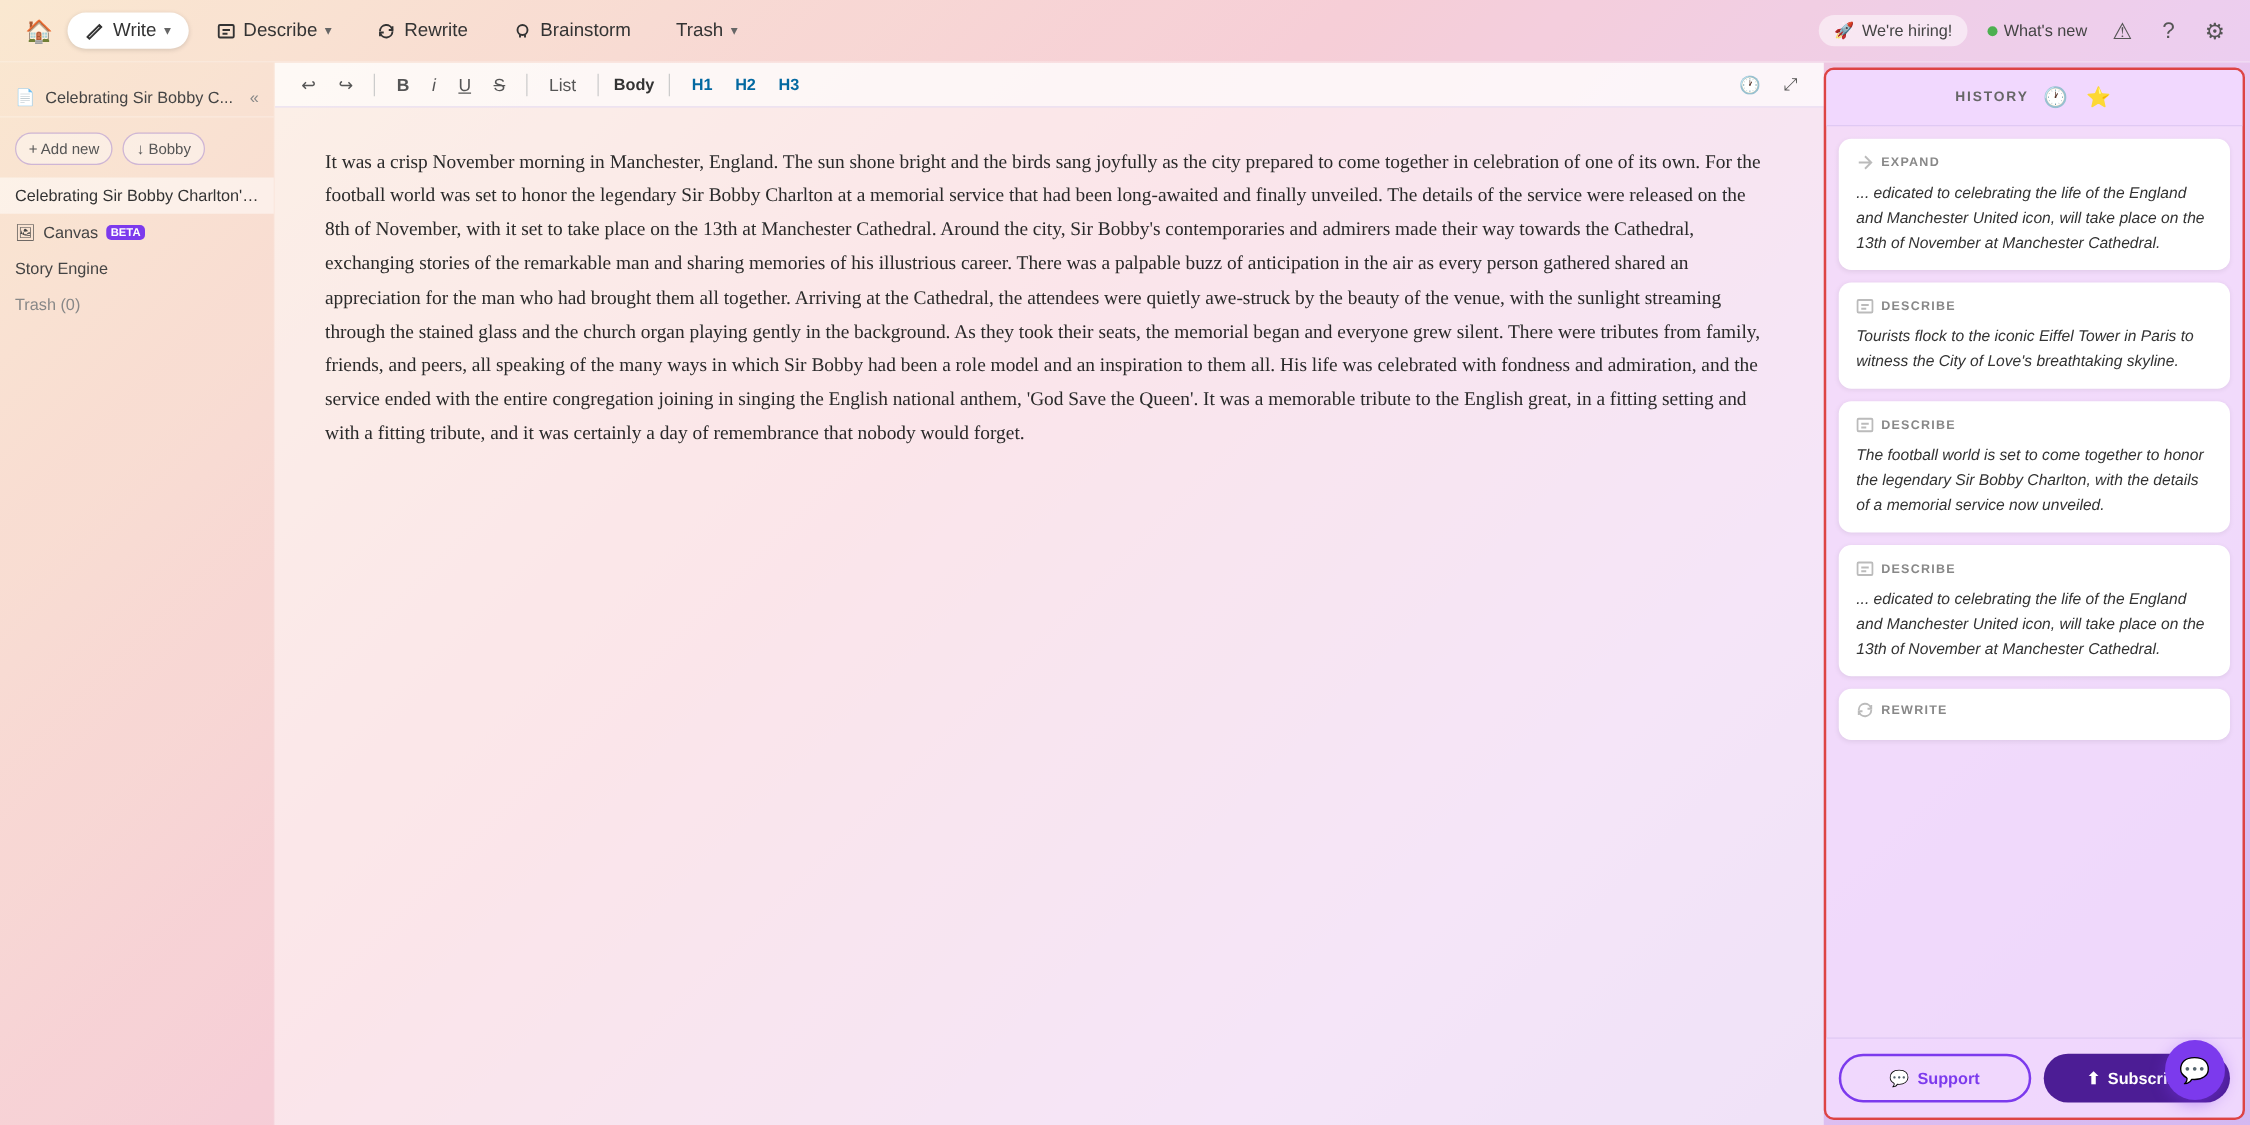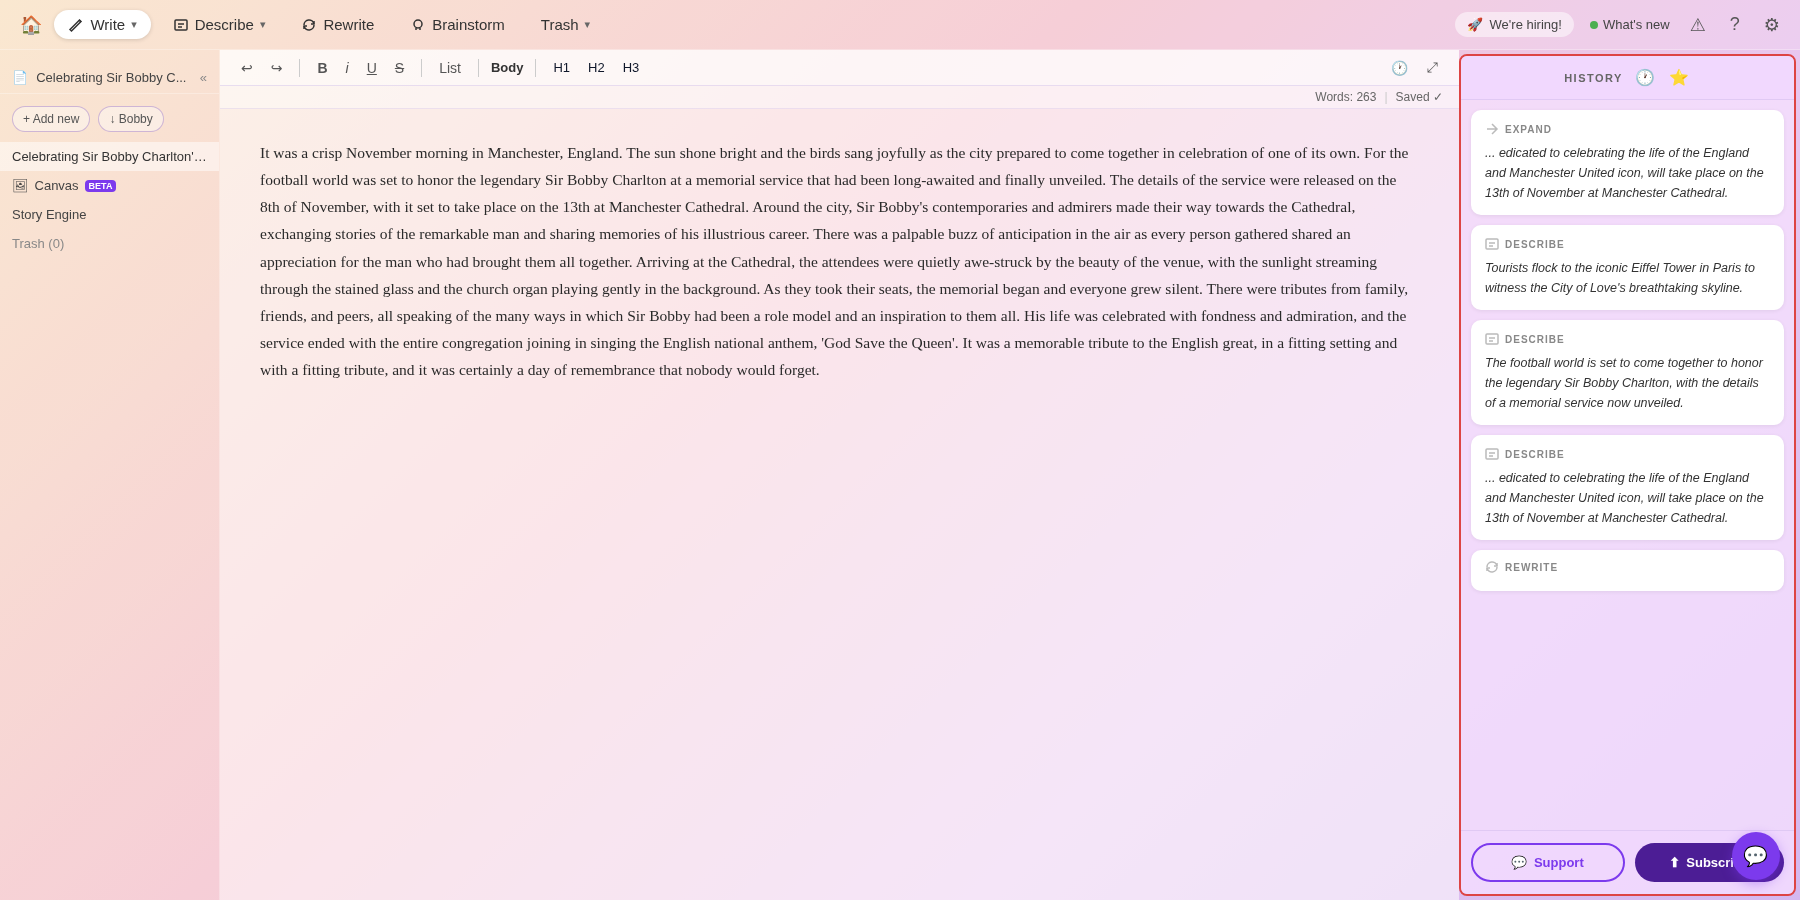--- a/index.html
+++ b/index.html
@@ -197,23 +197,24 @@
       color: #333;
       font-weight: 600;
       background: transparent;
       border: none;
       cursor: pointer;
     }
     .h-btn {
       background: transparent;
       border: none;
       font-size: 13px;
-      color: #0f172a;
+      color: #0369a1;
       cursor: pointer;
       padding: 2px 5px;
+      font-weight: bold;
     }
     .editor-toolbar-right { margin-left: auto; display:flex; gap:8px; }
     .editor-content {
       flex: 1;
       padding: 30px 40px;
       overflow-y: auto;
       font-size: 15.5px;
       line-height: 1.75;
       color: #2a2a2a;
       font-family: Georgia, 'Times New Roman', serif;
@@ -451,25 +452,20 @@
       <div class="editor-toolbar-divider"></div>
       <button class="h-btn">H1</button>
       <button class="h-btn">H2</button>
       <button class="h-btn">H3</button>
       <div class="editor-toolbar-right">
         <button class="editor-toolbar-btn">🕐</button>
         <button class="editor-toolbar-btn">⤢</button>
       </div>
     </div>
 
-    <div style="display:flex; align-items:center; justify-content:flex-end; padding:4px 16px; font-size:12px; color:#666; background:rgba(255,255,255,0.4); border-bottom:1px solid rgba(200,180,230,0.3);">
-      <span>Words: 263</span>
-      <span style="margin:0 8px; color:#ccc;">|</span>
-      <span>Saved ✓</span>
-    </div>
 
     <div class="editor-content">
       <p>It was a crisp November morning in Manchester, England. The sun shone bright and the birds sang joyfully as the city prepared to come together in celebration of one of its own. For the football world was set to honor the legendary Sir Bobby Charlton at a memorial service that had been long-awaited and finally unveiled. The details of the service were released on the 8th of November, with it set to take place on the 13th at Manchester Cathedral. Around the city, Sir Bobby's contemporaries and admirers made their way towards the Cathedral, exchanging stories of the remarkable man and sharing memories of his illustrious career. There was a palpable buzz of anticipation in the air as every person gathered shared an appreciation for the man who had brought them all together. Arriving at the Cathedral, the attendees were quietly awe-struck by the beauty of the venue, with the sunlight streaming through the stained glass and the church organ playing gently in the background. As they took their seats, the memorial began and everyone grew silent. There were tributes from family, friends, and peers, all speaking of the many ways in which Sir Bobby had been a role model and an inspiration to them all. His life was celebrated with fondness and admiration, and the service ended with the entire congregation joining in singing the English national anthem, 'God Save the Queen'. It was a memorable tribute to the English great, in a fitting setting and with a fitting tribute, and it was certainly a day of remembrance that nobody would forget.</p>
     </div>
   </div>
 
   <div class="history-panel">
     <div class="history-header">
       <span class="history-title">HISTORY</span>
       <button class="history-icon-btn active">🕐</button>

